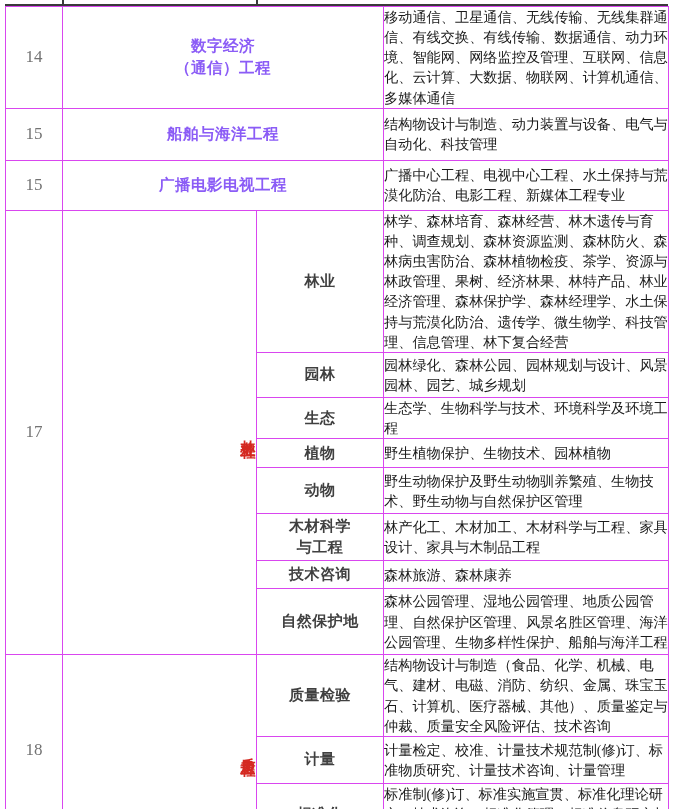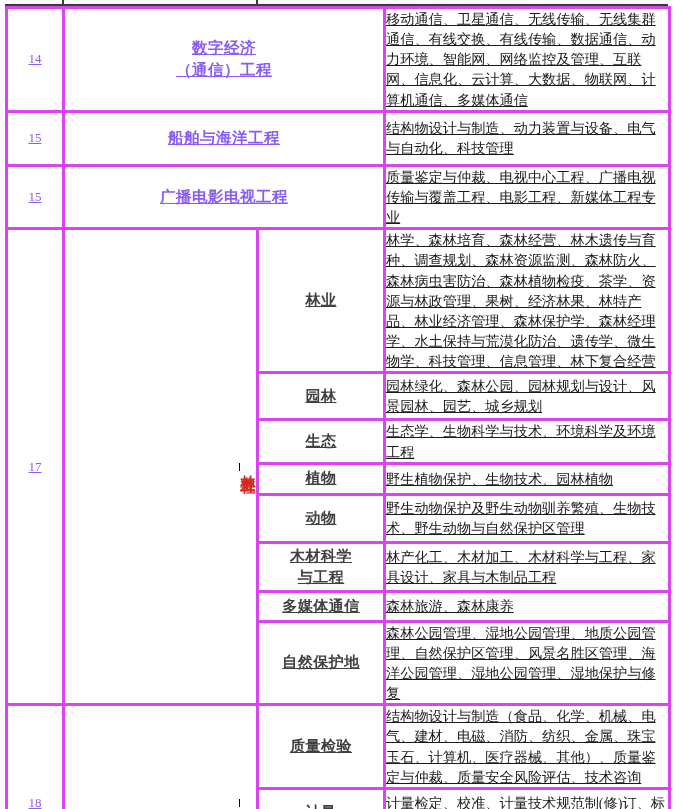--- a/index.html
+++ b/index.html
@@ -42,38 +42,37 @@
 
   table.spec {
     position: absolute;
     left: 5px;
     top: 6px;
     width: 663px;
     border-collapse: collapse;
     table-layout: fixed;
   }
   table.spec td {
-    border: 3px solid #d946ef;
+    border: 1px solid #d946ef;
     padding: 0;
     vertical-align: middle;
     background: #ffffff;
-    text-decoration: underline;
   }
 
   
   col.c-num   { width: 57px; }
   col.c-major { width: 194px; }
   col.c-sub   { width: 127px; }
   col.c-desc  { width: 285px; }
 
   
   .num {
     text-align: center;
-    font-size: 13px;
-    color: #8b5cf6;
+    font-size: 17px;
+    color: #737373;
     font-family: "Liberation Serif", "DejaVu Serif", serif;
   }
 
   .major {
     text-align: center;
     color: #8b5cf6;
     font-size: 15.5px;
     font-weight: bold;
     line-height: 1.45;
     letter-spacing: 0.5px;
@@ -155,21 +154,21 @@
 
       <tr>
         <td class="num" style="height:51px;">15</td>
         <td class="major" colspan="2">船舶与海洋工程</td>
         <td class="desc">结构物设计与制造、动力装置与设备、电气与自动化、科技管理</td>
       </tr>
 
       <tr>
         <td class="num" style="height:49px;">15</td>
         <td class="major" colspan="2">广播电影电视工程</td>
-        <td class="desc">质量鉴定与仲裁、电视中心工程、广播电视传输与覆盖工程、电影工程、新媒体工程专业</td>
+        <td class="desc">广播中心工程、电视中心工程、水土保持与荒漠化防治、电影工程、新媒体工程专业</td>
       </tr>
 
       <tr>
         <td class="num" rowspan="8">17</td>
         <td class="major-vert" rowspan="8">
           <div class="vert-wrap">
             <span class="vert-inner">林业工程</span>
           </div>
         </td>
         <td class="sub" style="height:122px;">林业</td>
@@ -192,26 +191,26 @@
         <td class="desc">野生动物保护及野生动物驯养繁殖、生物技术、野生动物与自然保护区管理</td>
       </tr>
       <tr>
         <td class="sub" style="height:46px;">
           <div>木材科学</div>
           <div>与工程</div>
         </td>
         <td class="desc">林产化工、木材加工、木材科学与工程、家具设计、家具与木制品工程</td>
       </tr>
       <tr>
-        <td class="sub" style="height:27px;">多媒体通信</td>
+        <td class="sub" style="height:27px;">技术咨询</td>
         <td class="desc">森林旅游、森林康养</td>
       </tr>
       <tr>
         <td class="sub" style="height:65px;">自然保护地</td>
-        <td class="desc">森林公园管理、湿地公园管理、地质公园管理、自然保护区管理、风景名胜区管理、海洋公园管理、湿地公园管理、湿地保护与修复</td>
+        <td class="desc">森林公园管理、湿地公园管理、地质公园管理、自然保护区管理、风景名胜区管理、海洋公园管理、生物多样性保护、船舶与海洋工程</td>
       </tr>
 
       <tr>
         <td class="num" rowspan="3">18</td>
         <td class="major-vert" rowspan="3">
           <div class="vert-wrap">
             <span class="vert-inner">质量工程</span>
           </div>
         </td>
         <td class="sub" style="height:70px;">质量检验</td>

